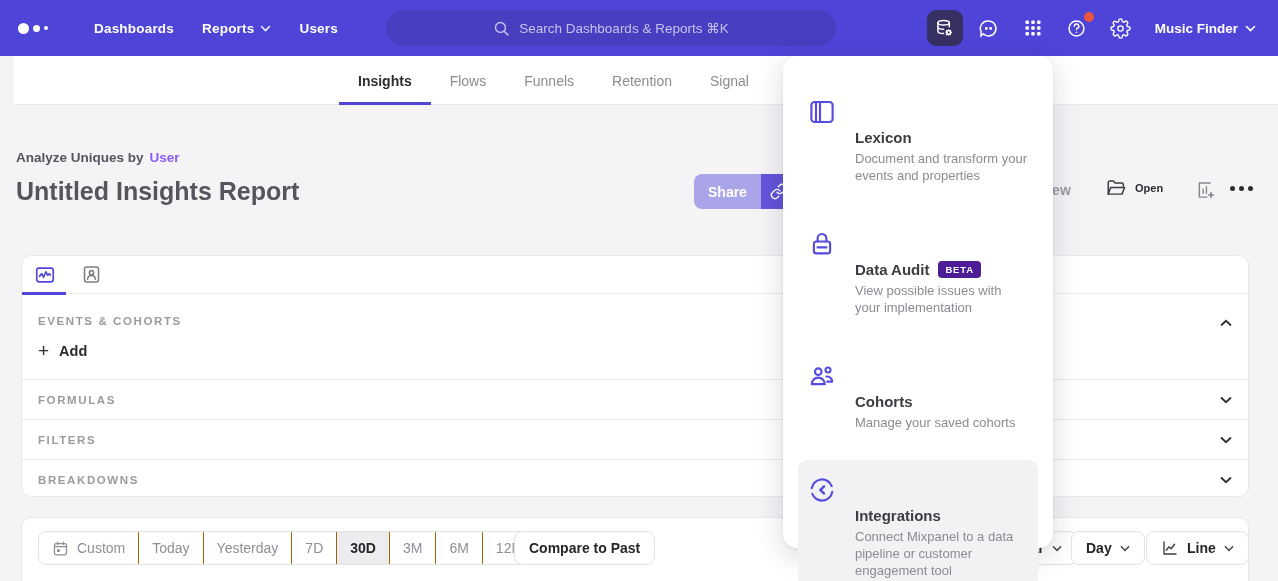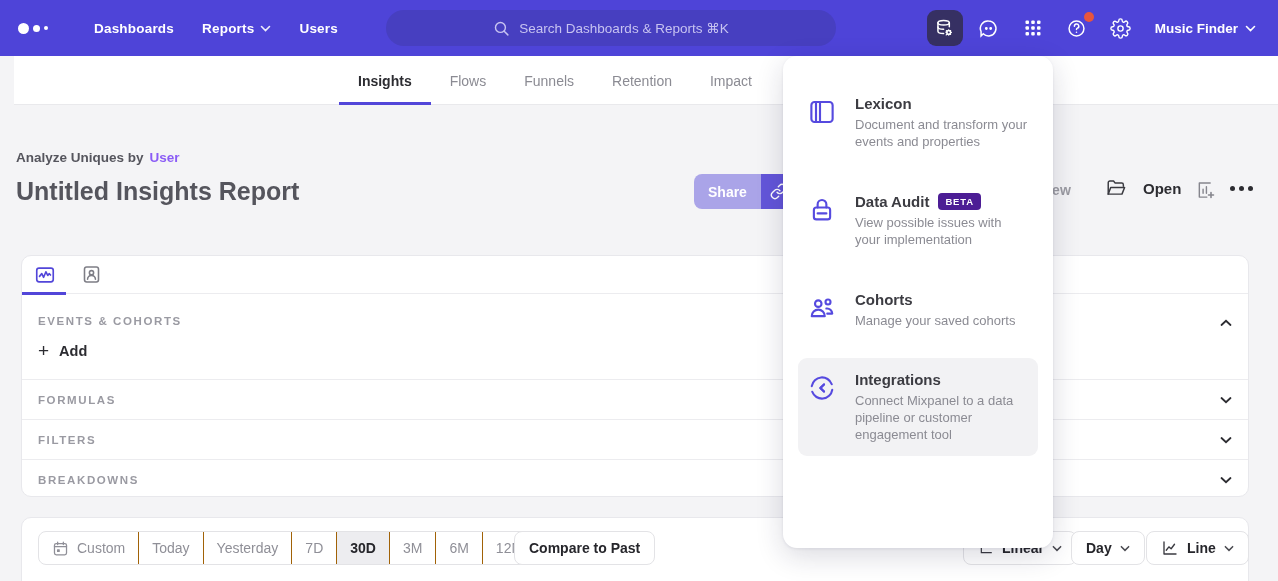--- a/index.html
+++ b/index.html
@@ -40,22 +40,22 @@
   
   .context { position:absolute; left:16px; top:150px; font-size:13.5px; color:#55555d; font-weight:bold; }
   .context b { color:#8b5cf6; margin-left:6px; }
   .report-title { position:absolute; left:16px; top:177px; font-size:25px; font-weight:bold; color:#55555d; }
 
   .actions { position:absolute; left:0; top:174px; width:1278px; height:36px; z-index:1; }
   .share-btn { position:absolute; left:694px; top:0; height:35px; display:flex; border-radius:8px; overflow:hidden; cursor:pointer; }
   .share-main { background:#aaa4e8; color:#fff; font-size:14px; font-weight:bold; display:flex; align-items:center; padding:0 14px; }
   .share-link { background:#6355d9; width:35px; display:flex; align-items:center; justify-content:center; color:#fff; }
   .new-btn { position:absolute; left:1042px; top:8px; color:#9b9ba2; font-size:14px; font-weight:bold; cursor:pointer; }
-  .open-btn { position:absolute; left:1106px; top:5px; display:flex; align-items:center; gap:17px;
-              color:#2c2c31; font-size:15px; font-weight:bold; cursor:pointer; }
+  .open-btn { position:absolute; left:1106px; top:5px; display:flex; align-items:center; gap:9px;
+              color:#2c2c31; font-size:11px; font-weight:bold; cursor:pointer; }
   .open-btn svg { color:#3a3a40; }
   .chartadd-btn { position:absolute; left:1196px; top:6px; color:#85858d; cursor:pointer; }
   .more-btn { position:absolute; left:1230px; top:12px; display:flex; gap:4px; cursor:pointer; }
   .more-btn i { width:5px; height:5px; border-radius:50%; background:#2c2c31; display:block; }
 
   
   .panel { position:absolute; left:21px; top:255px; width:1228px; height:242px; background:#fff;
            border:1px solid #e8e8ec; border-radius:10px; }
   .icon-tabs { position:relative; height:38px; border-bottom:1px solid #ececef; display:flex; align-items:center; }
   .icon-tab { width:46px; height:38px; display:flex; align-items:center; justify-content:center; cursor:pointer; position:relative; }
@@ -90,21 +90,21 @@
   .day { left:1049px; }
   .line { left:1124px;justify-content:space-between; }
 
   
   .menu { position:absolute; left:783px; top:56px; width:270px; height:492px; background:#fff;
           border-radius:14px; box-shadow:0 8px 28px rgba(25,25,60,.16), 0 1px 3px rgba(25,25,60,.08);
           z-index:10; padding:26px 15px 14px 15px; }
   .menu-item { display:flex; gap:16px; padding:13px 9px 13px 9px; border-radius:9px; cursor:pointer; }
   .menu-item.highlighted { background:#f2f2f4; }
   .menu-icon { flex:0 0 32px; color:#564adf; padding-top:2px; }
-  .menu-title-row { display:flex; align-items:flex-end; gap:9px; }
+  .menu-title-row { display:flex; align-items:flex-end; gap:9px;margin-top:34px; }
   .menu-title { font-size:15px; font-weight:bold; color:#3c3c42; }
   .beta { background:#4c1d95; color:#fff; font-size:9.5px; font-weight:bold; letter-spacing:.8px;
           padding:3px 7px; border-radius:4px; }
   .menu-desc { font-size:13px; color:#8b8b93; line-height:1.32; margin-top:4px; max-width:176px; }
   .mi-lexicon { margin-bottom:17px; }
   .mi-audit { margin-bottom:16px; }
   .mi-live { margin-bottom:19px; }
   .mi-cohorts { margin-bottom:16px; }
 </style>
 </head>
@@ -200,20 +200,23 @@
       <div class="tab">
           <span>Flows</span>
         </div>
       <div class="tab">
           <span>Funnels</span>
         </div>
       <div class="tab">
           <span>Retention</span>
         </div>
       <div class="tab">
+          <span>Signal</span>
+        </div>
+      <div class="tab">
           <span>Impact</span>
         </div>
     </div>
   </div>
 
   <div class="context">
     <span>Analyze Uniques by</span><b>User</b>
   </div>
   <div class="report-title">Untitled Insights Report</div>
 

